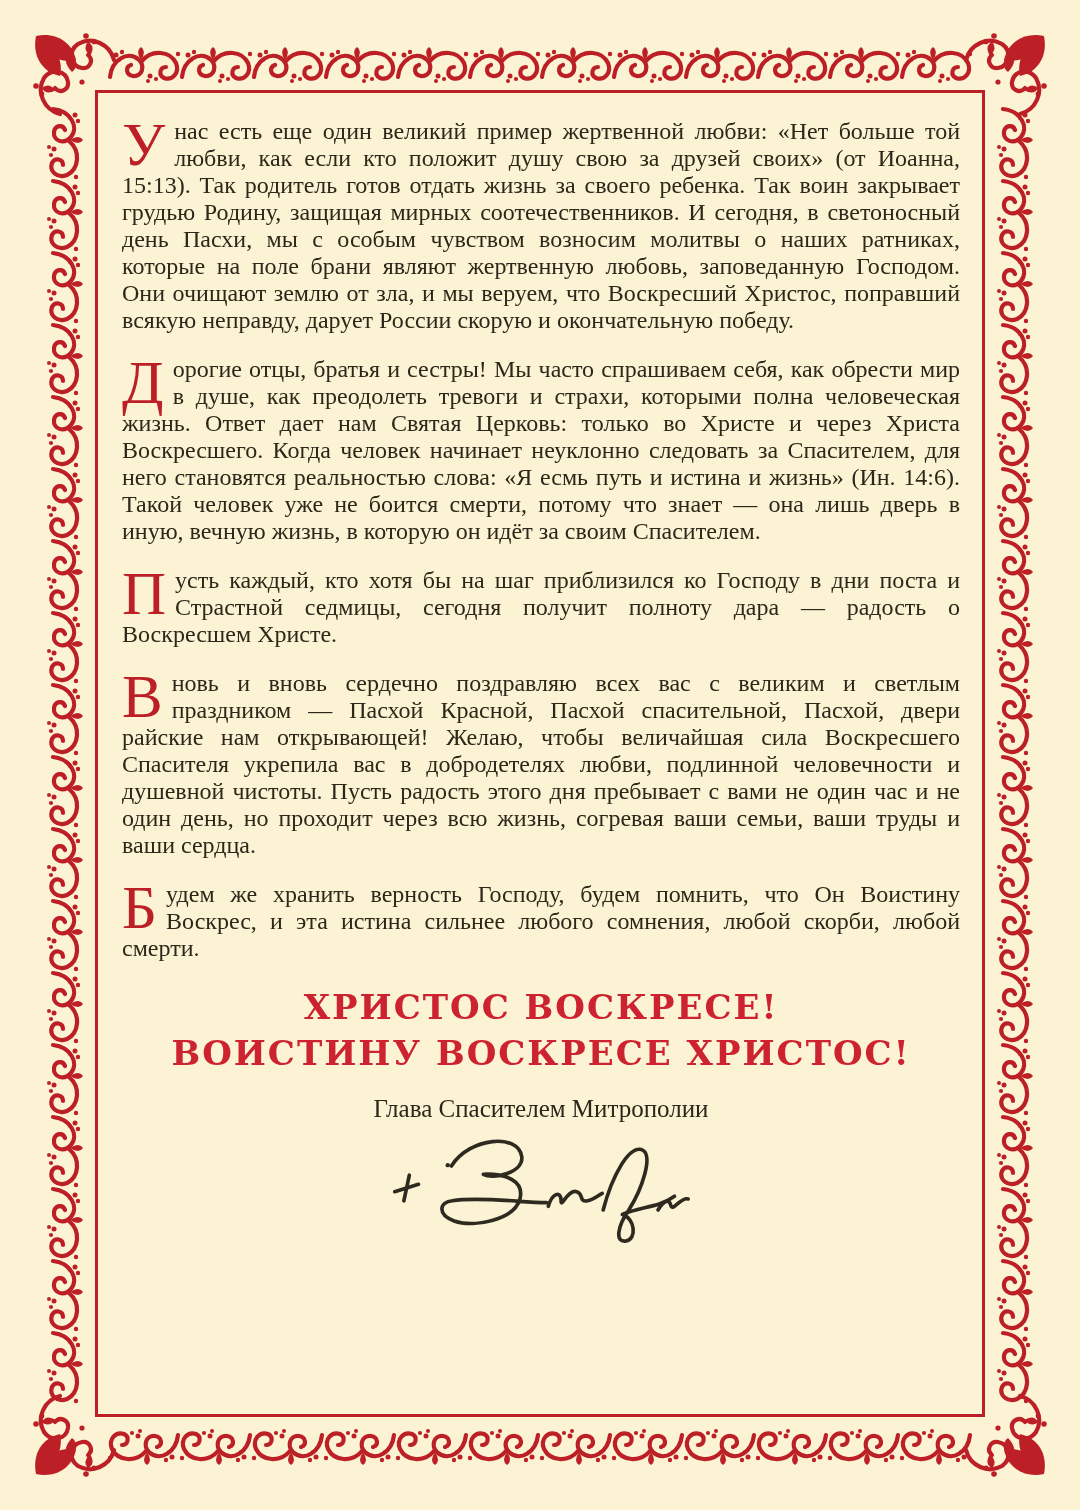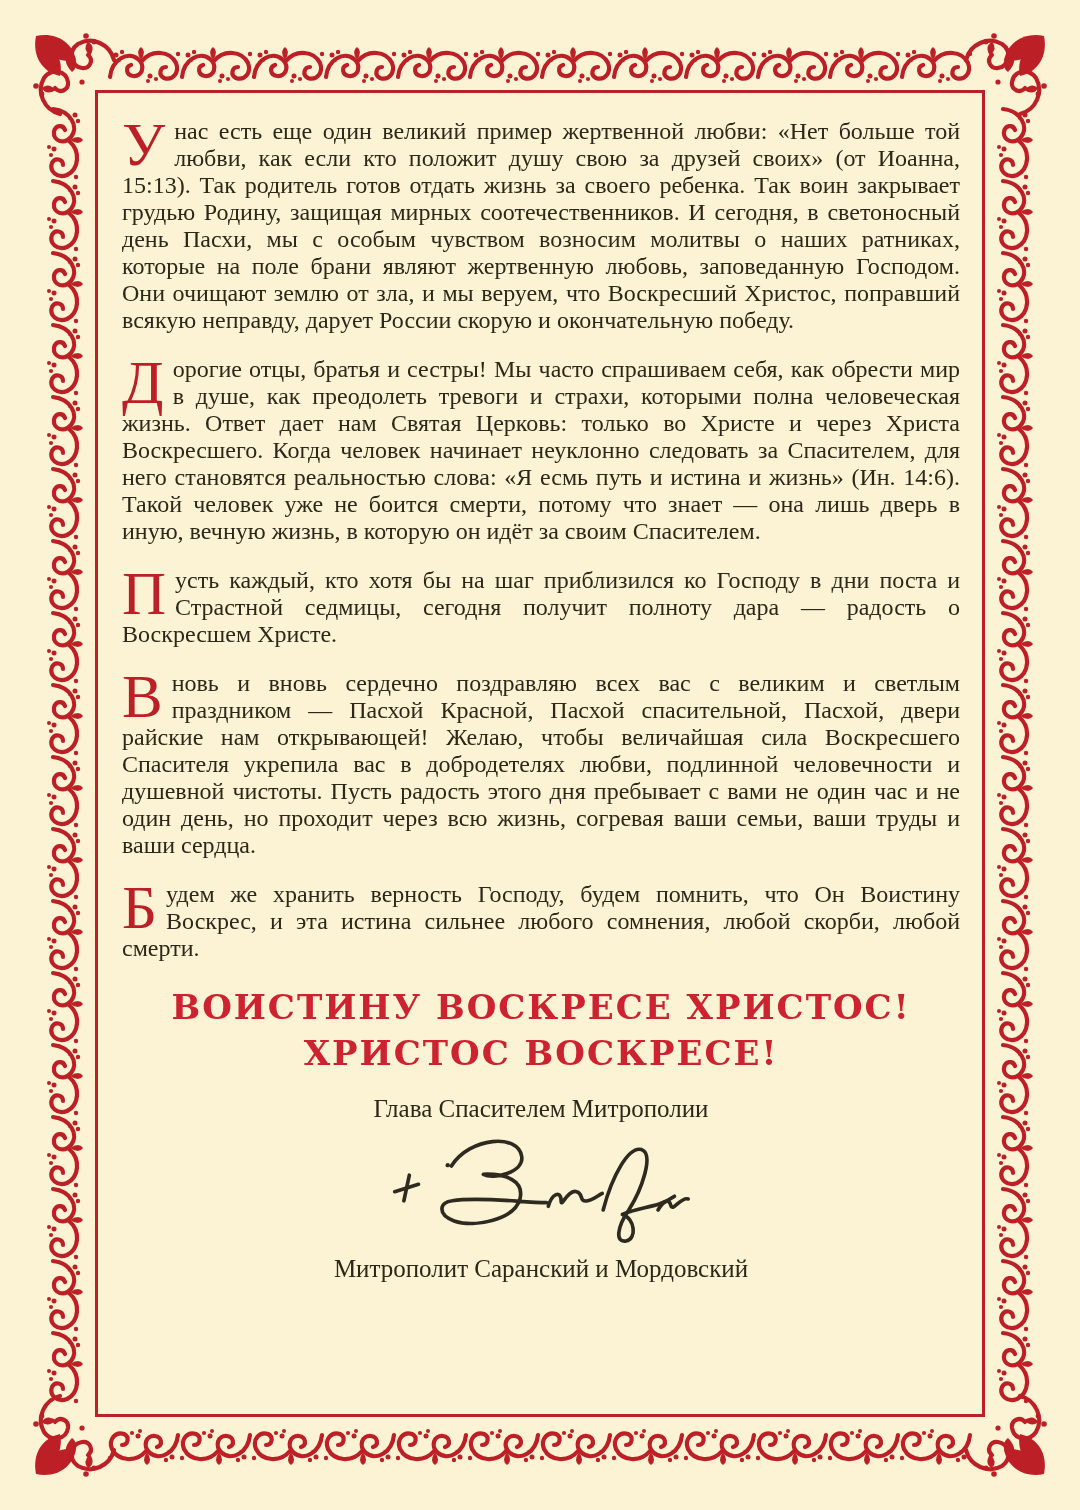--- a/index.html
+++ b/index.html
@@ -176,36 +176,35 @@
 
     <p class="para"><span class="dropcap">Д</span><span>орогие отцы, братья и сестры! Мы часто спрашиваем себя, как обрести мир в душе, как преодолеть тревоги и страхи, которыми полна человеческая жизнь. Ответ дает нам Святая Церковь: только во Христе и через Христа Воскресшего. Когда человек начинает неуклонно следовать за Спасителем, для него становятся реальностью слова: «Я есмь путь и истина и жизнь» (Ин. 14:6). Такой человек уже не боится смерти, потому что знает — она лишь дверь в иную, вечную жизнь, в которую он идёт за своим Спасителем.</span></p>
 
     <p class="para"><span class="dropcap">П</span><span>усть каждый, кто хотя бы на шаг приблизился ко Господу в дни поста и Страстной седмицы, сегодня получит полноту дара — радость о Воскресшем Христе.</span></p>
 
     <p class="para"><span class="dropcap">В</span><span>новь и вновь сердечно поздравляю всех вас с великим и светлым праздником — Пасхой Красной, Пасхой спасительной, Пасхой, двери райские нам открывающей! Желаю, чтобы величайшая сила Воскресшего Спасителя укрепила вас в добродетелях любви, подлинной человечности и душевной чистоты. Пусть радость этого дня пребывает с вами не один час и не один день, но проходит через всю жизнь, согревая ваши семьи, ваши труды и ваши сердца.</span></p>
 
     <p class="para"><span class="dropcap">Б</span><span>удем же хранить верность Господу, будем помнить, что Он Воистину Воскрес, и эта истина сильнее любого сомнения, любой скорби, любой смерти.</span></p>
 
     <div class="proclamation">
+      <div class="proclamation-line">ХРИСТОС ВОСКРЕСЕ!</div>
       <div class="proclamation-line">ВОИСТИНУ ВОСКРЕСЕ ХРИСТОС!</div>
-      <div class="proclamation-line">ХРИСТОС ВОСКРЕСЕ!</div>
     </div>
 
     <div class="sig-title">Глава Спасителем Митрополии</div>
 
     <svg class="signature-svg" width="360" height="128" viewBox="0 0 380 140" xmlns="http://www.w3.org/2000/svg" aria-hidden="true">
       <g stroke="#2e2a20" fill="none" stroke-width="4" stroke-linecap="round" stroke-linejoin="round">
         <g>
           <path d="M30,74 L56,66"></path>
           <path d="M46,56 L40,84"></path>
         </g>
         <path d="M92,46 C112,14 166,10 169,36 C171,53 138,61 127,55 C151,54 172,62 167,82 C161,104 118,114 95,106 C76,99 79,85 93,84 C122,79 170,86 196,86"></path>
         <path d="M198,90 c4,-14 14,-18 14,-6 c0,9 7,-13 17,-10 c8,2 2,12 12,10 c6,-1 10,-5 16,-8"></path>
         <path d="M258,94 C268,56 286,24 300,28 C314,33 300,72 286,94 C273,113 271,130 283,128 C295,126 293,103 279,99 C299,90 318,92 336,79"></path>
         <path d="M318,94 c6,-10 12,-13 14,-5 c2,8 11,-10 19,-7"></path>
         <circle cx="88" cy="45" r="2.4" fill="#2e2a20" stroke="none"></circle>
       </g>
     </svg>
 
-    <div class="sig-name">Митрополит Саранский и Мордовский</div>
 
   </div>
 </div>
 
 </body></html>

